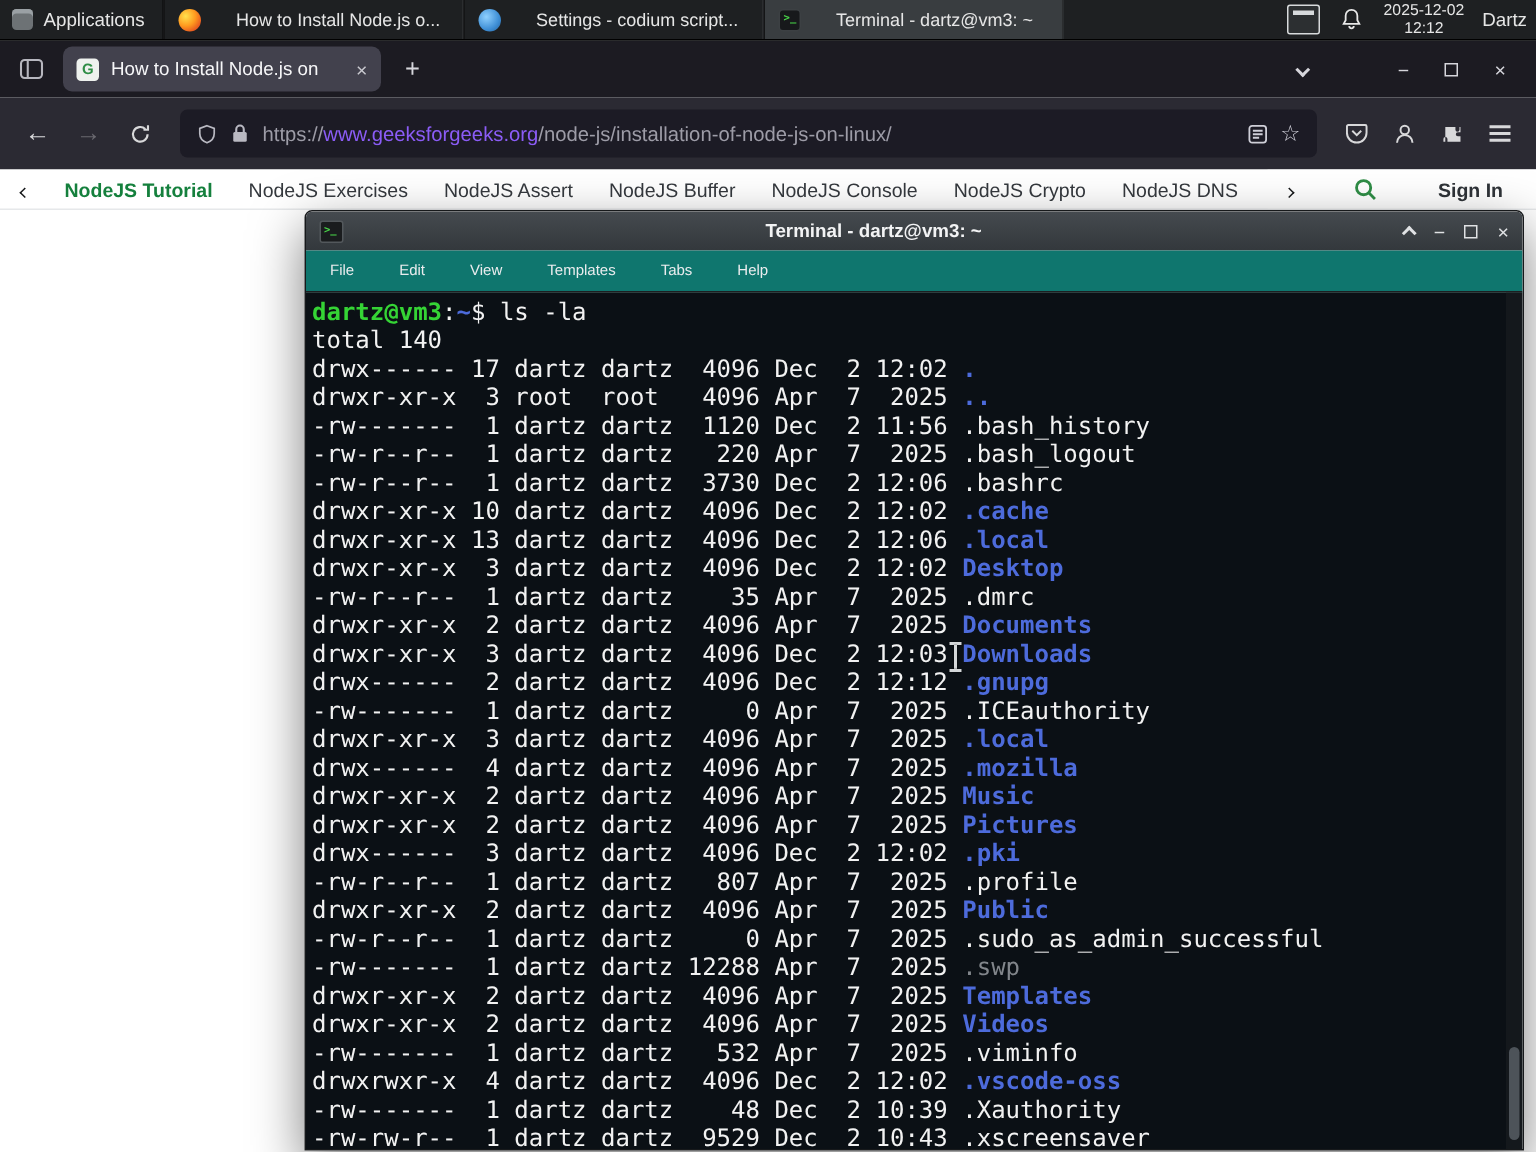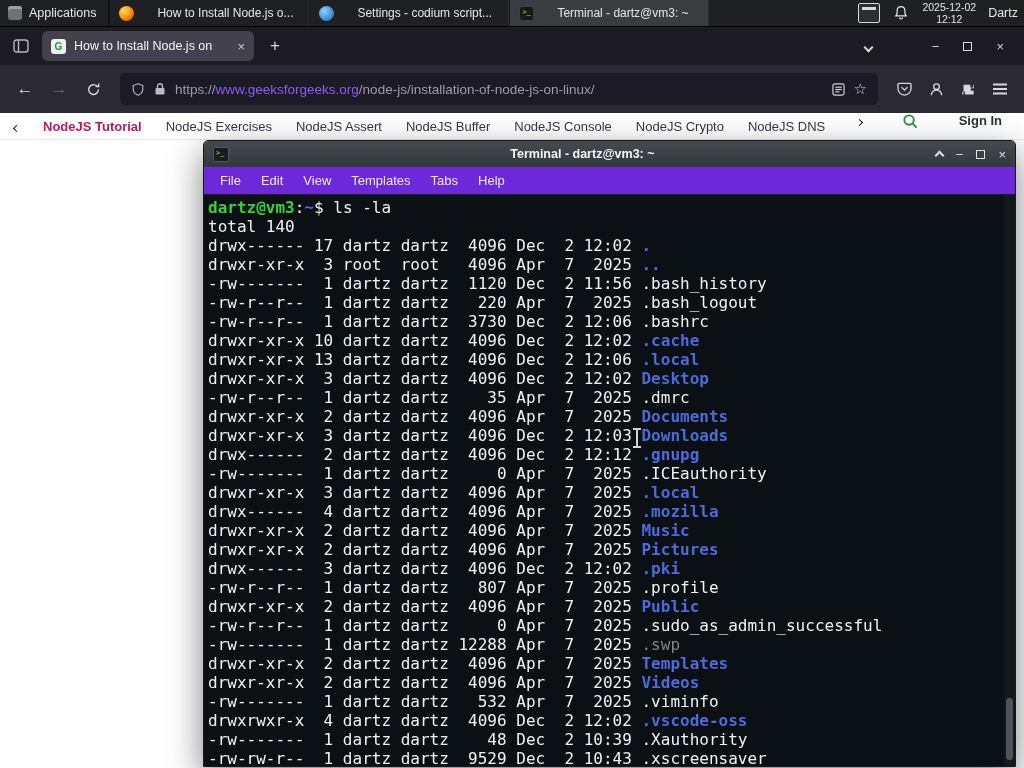--- a/index.html
+++ b/index.html
@@ -52,22 +52,22 @@
           padding:0 11px;margin:0 8px;min-width:0}
   .url-text{flex:1;white-space:nowrap;overflow:hidden;font-size:13.5px;color:#9d9ca7}
   .url-host{color:#8b5cf6}
   .tool-icon{width:28px;height:28px;display:flex;align-items:center;justify-content:center;border-radius:4px;color:#d8d8da}
   .star{font-size:15px;color:#cfcfd8}
   .hamb{width:14px;height:2px;background:#d8d8da;box-shadow:0 -4.5px 0 #d8d8da,0 4.5px 0 #d8d8da}
 
   .site-nav{height:27px;background:#fff;border-bottom:1px solid #e6e8ea;display:flex;align-items:center;
             gap:24px;padding:0 0 0 14px;font-size:13px;color:#35393e;position:relative;overflow:hidden}
   #nav-items{display:flex;gap:24px;align-items:center;white-space:nowrap}
-  .nav-item:first-child{font-weight:bold;color:#be185d}
-  .nav-right{position:absolute;right:0;top:0;height:100%;background:#fff;display:flex;align-items:flex-start;
+  .nav-item:first-child{font-weight:bold;color:#15803d}
+  .nav-right{position:absolute;right:0;top:0;height:100%;background:#fff;display:flex;align-items:center;
              gap:40px;padding:0 22px 0 12px}
   .signin{font-weight:bold;color:#2f3338}
   .page-body{flex:1;background:#fff}
 
   .chv{display:inline-block;width:7px;height:7px;border-right:2px solid currentColor;border-bottom:2px solid currentColor}
   .chv.down{transform:rotate(45deg)}
   .chv.up{transform:rotate(-135deg)}
   .chv.left{transform:rotate(135deg)}
   .chv.right{transform:rotate(-45deg)}
   .chv.small{width:5px;height:5px;border-width:1.5px}
@@ -75,22 +75,22 @@
   
   #terminal{position:absolute;left:203px;top:140px;width:813px;height:627px;display:flex;flex-direction:column;
             border:1px solid #17191b;border-radius:5px 5px 0 0;overflow:hidden;z-index:40;
             box-shadow:0 12px 34px rgba(0,0,0,.5)}
   .t-titlebar{height:26px;background:linear-gradient(#454a4f,#33383c);display:flex;align-items:center;
               gap:8px;padding:0 9px;flex:0 0 auto}
   .t-appicon{width:16px;height:15px;background:#1a1c1e;border:1px solid #53585c;border-radius:2px;position:relative}
   .t-appicon::after{content:">_";position:absolute;left:2px;top:1px;font:bold 7px "DejaVu Sans Mono",monospace;color:#49d649}
   .t-title{flex:1;text-align:center;color:#f2f3f4;font-weight:bold;font-size:12.5px;white-space:nowrap;overflow:hidden}
   .t-controls{display:flex;gap:13px;align-items:center;color:#e0e2e4;font-size:13px}
-  .t-menubar{height:28px;background:#6d28d9;border-bottom:1px solid #1c1f21;display:flex;align-items:center;
-             gap:0;padding:0 6px;color:#eaecee;font-size:13px;flex:0 0 auto}
+  .t-menubar{height:28px;background:#0f766e;border-bottom:1px solid #1c1f21;display:flex;align-items:center;
+             gap:10px;padding:0 6px;color:#eaecee;font-size:10px;flex:0 0 auto}
   .t-menu-item{padding:3px 10px;border-radius:2px}
   .t-screen{flex:1;background:var(--term-bg,#0b1015);position:relative;overflow:hidden;
             padding:3px 14px 0 4px;font-family:"DejaVu Sans Mono",monospace;font-size:16px;line-height:19px;
             color:var(--term-fg,#f2f2f2)}
   .tline{white-space:pre}
   .n-dir{color:var(--dir-blue,#4d6bdb);font-weight:bold}
   .n-file{color:var(--term-fg,#f2f2f2)}
   .n-dim{color:#82868b}
   .p-green{color:var(--prompt-green,#35d435);font-weight:bold}
   .p-blue{color:var(--dir-blue,#4d6bdb);font-weight:bold}

